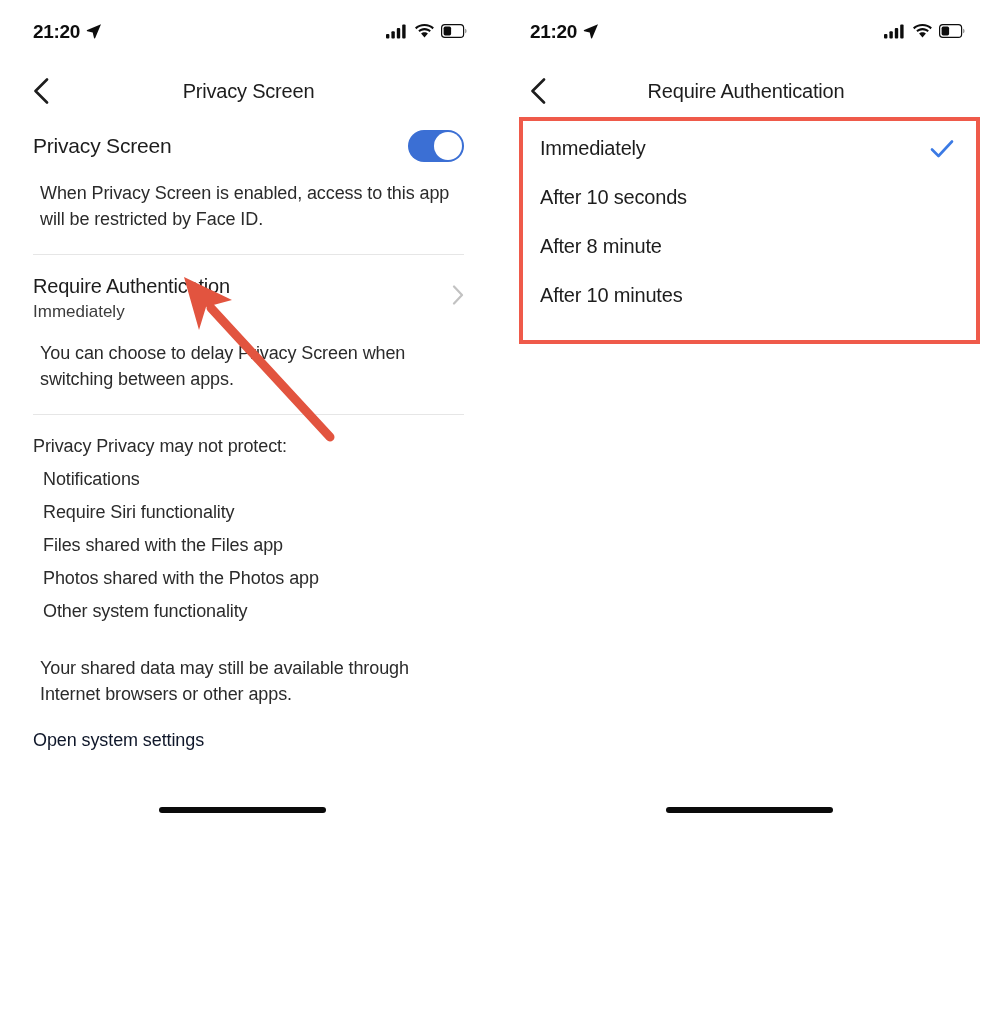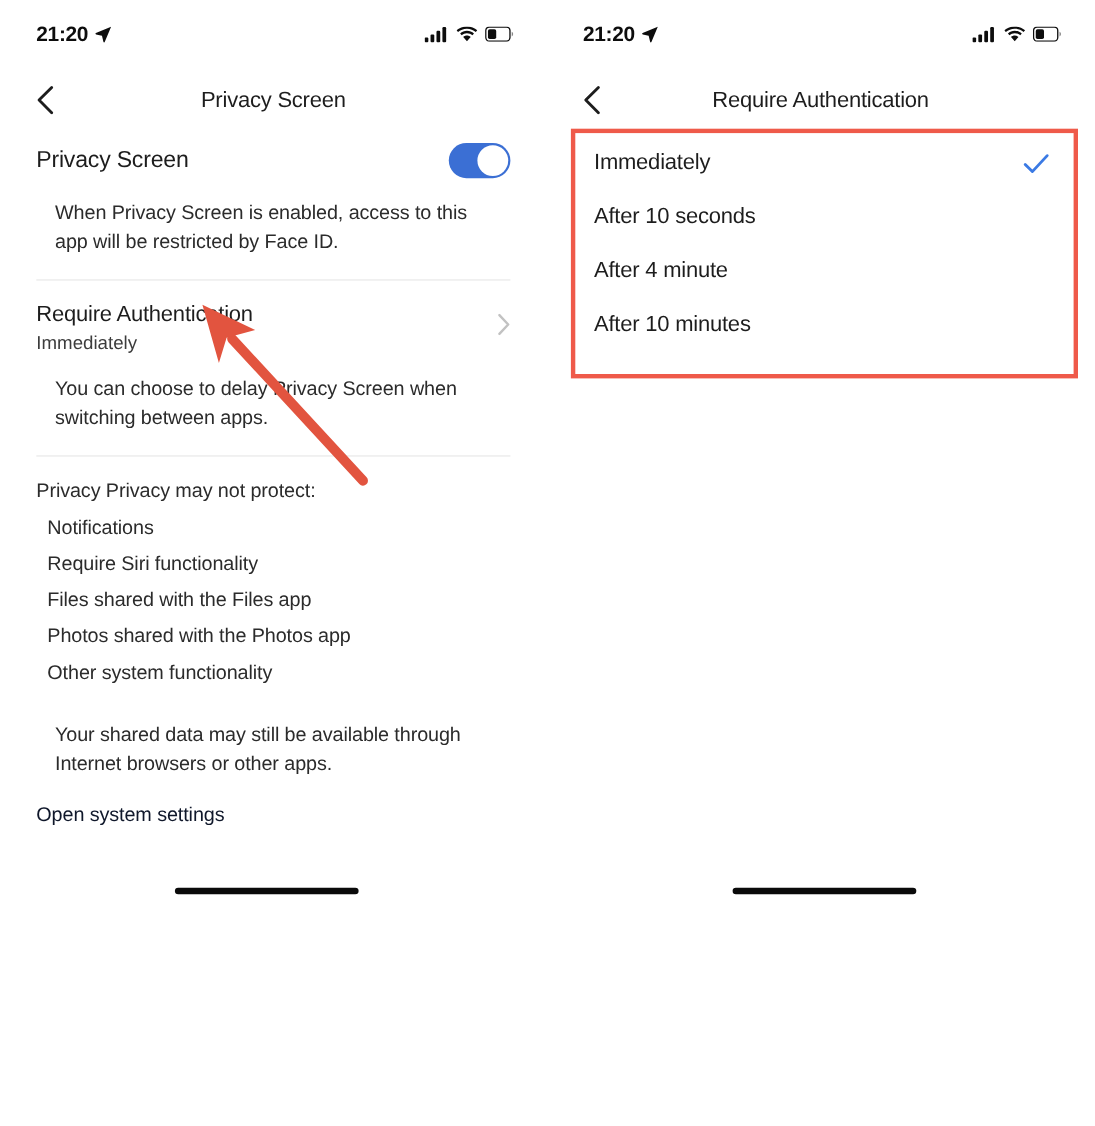--- a/index.html
+++ b/index.html
@@ -125,21 +125,21 @@
     position: absolute;
     top: 2px;
     right: 2px;
     width: 28px;
     height: 28px;
     border-radius: 50%;
     background: #ffffff;
   }
 
   .desc {
-    padding: 0 50px;
+    padding: 0 40px;
     margin-top: 8px;
     font-size: 18px;
     line-height: 26px;
     color: #2b2b2b;
     letter-spacing: -0.1px;
     max-width: 460px;
   }
 
   .divider {
     height: 1px;
@@ -394,21 +394,21 @@
         <svg class="check-icon" width="24" height="20" viewBox="0 0 24 20">
           <path d="M2 10.5 8.5 17 22 2.5" fill="none" stroke="#3b7ae4" stroke-width="2.6" stroke-linecap="round" stroke-linejoin="round"></path>
         </svg>
       </div>
 
       <div class="option-row">
         <span class="option-label">After 10 seconds</span>
       </div>
 
       <div class="option-row">
-        <span class="option-label">After 4 minute</span>
+        <span class="option-label">After 8 minute</span>
       </div>
 
       <div class="option-row">
         <span class="option-label">After 10 minutes</span>
       </div>
 
     </div>
 
     <div class="home-indicator right-bar"></div>
   </div>

